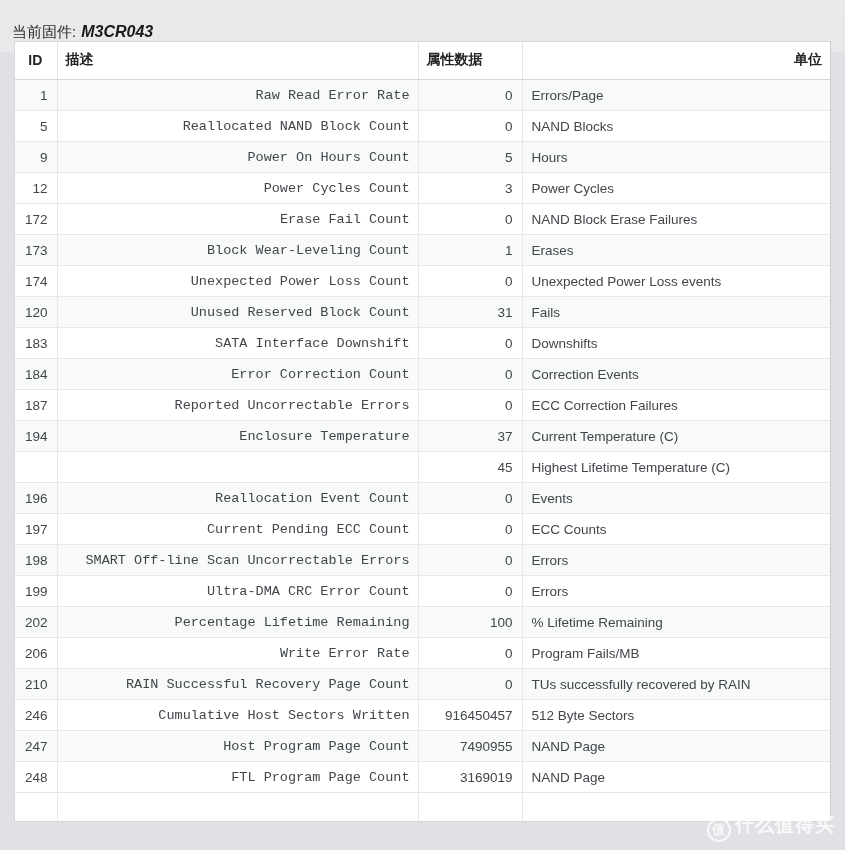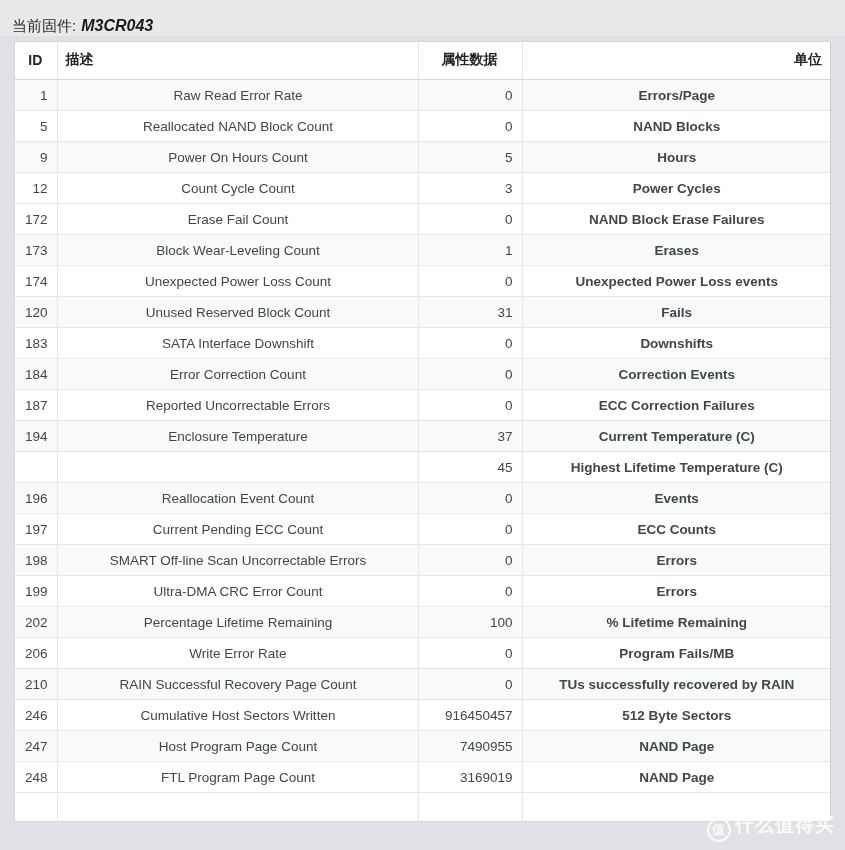--- a/index.html
+++ b/index.html
@@ -18,26 +18,26 @@
     position: absolute;
     left: 0;
     top: 0;
     width: 845px;
     height: 850px;
     background: linear-gradient(to bottom, #e9eaec 0px, #e9eaec 36px, #dfe1e5 36px, #dfe1e5 850px);
   }
   .title-bar {
     position: absolute;
     left: 0;
-    top: 0;
+    top: 16px;
     width: 845px;
     height: 36px;
     background: #e8e9eb;
     box-sizing: border-box;
-    padding: 16px 0 0 12px;
+    padding: 6px 0 0 12px;
     white-space: nowrap;
   }
   .title-label {
     font-size: 15px;
     color: #2b2b2b;
     line-height: 20px;
     vertical-align: baseline;
   }
   .title-value {
     font-size: 16px;
@@ -79,39 +79,39 @@
     font-size: 14px;
     padding: 9px 8px 10px 8px;
     border-bottom: 1px solid #d3d6da;
     border-right: 1px solid #e3e5e8;
     vertical-align: middle;
     white-space: nowrap;
     box-sizing: border-box;
   }
   table.smart thead th.th-id   { text-align: center; padding-right: 9px; }
   table.smart thead th.th-desc { text-align: left; padding-left: 8px; }
-  table.smart thead th.th-val  { text-align: center; padding-right: 9px; }
+  table.smart thead th.th-val  { text-align: left; padding-right: 9px; }
   table.smart thead th.th-unit { text-align: right; border-right: none; }
 
   table.smart tbody td {
     height: 31px;
     padding: 0 8px;
     border-bottom: 1px solid #e6e7e9;
     border-right: 1px solid #e6e7e9;
     color: #41464b;
     font-size: 13.5px;
     vertical-align: middle;
     white-space: nowrap;
     overflow: hidden;
     box-sizing: border-box;
   }
   table.smart tbody td.td-id   { text-align: right; padding-right: 9px; }
-  table.smart tbody td.td-desc { text-align: center; padding-left: 9px; }
+  table.smart tbody td.td-desc { text-align: right; padding-left: 9px; font-family: Liberation Mono, monospace; }
   table.smart tbody td.td-val  { text-align: right; padding-right: 9px; }
-  table.smart tbody td.td-unit { text-align: center; padding-left: 9px; border-right: none; font-weight: bold; }
+  table.smart tbody td.td-unit { text-align: left; padding-left: 9px; border-right: none; }
 
   table.smart tbody tr.odd td  { background: #f8f9f9; }
   table.smart tbody tr.even td { background: #ffffff; }
   table.smart tbody tr.filler td {
     height: 28px;
     border-bottom: none;
     background: #ffffff;
   }
 
   .watermark {
@@ -179,21 +179,21 @@
             <td class="td-unit">NAND Blocks</td>
           </tr>
           <tr class="odd">
             <td class="td-id">9</td>
             <td class="td-desc">Power On Hours Count</td>
             <td class="td-val">5</td>
             <td class="td-unit">Hours</td>
           </tr>
           <tr class="even">
             <td class="td-id">12</td>
-            <td class="td-desc">Count Cycle Count</td>
+            <td class="td-desc">Power Cycles Count</td>
             <td class="td-val">3</td>
             <td class="td-unit">Power Cycles</td>
           </tr>
           <tr class="even">
             <td class="td-id">172</td>
             <td class="td-desc">Erase Fail Count</td>
             <td class="td-val">0</td>
             <td class="td-unit">NAND Block Erase Failures</td>
           </tr>
           <tr class="odd">

